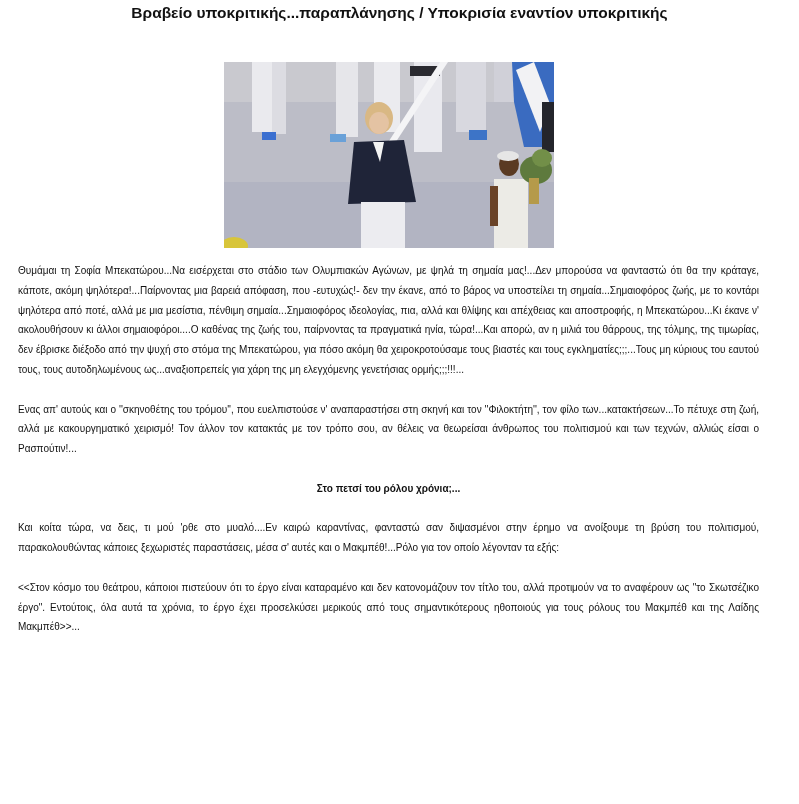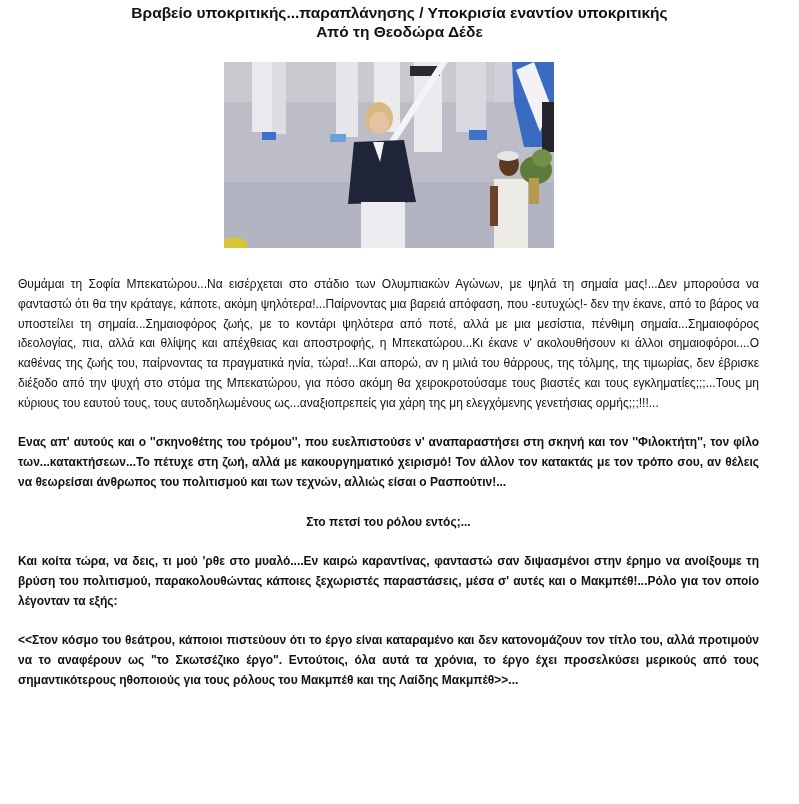--- a/index.html
+++ b/index.html
@@ -10,33 +10,32 @@
     }
     .title {
       position: absolute; left: 0; width: 799px; top: 3px;
       text-align: center; font-weight: bold; font-size: 15.5px; line-height: 19px;
     }
     .photo {
       position: absolute; left: 224px; top: 62px; width: 330px; height: 186px;
       overflow: hidden; background: #b8b8c0;
     }
     .content {
-      position: absolute; left: 18px; width: 741px; top: 275px;
-      font-size: 12px; line-height: 19.8px;
+      position: absolute; left: 18px; width: 741px; top: 261px;
+      font-size: 10px; line-height: 19.8px;
     }
     .content p { margin: 0; text-align: justify; }
-    .content p.gap { margin-top: 19.8px; font-weight: bold; }
+    .content p.gap { margin-top: 19.8px; }
     .subhead { text-align: center !important; font-weight: bold; margin-top: 19.8px !important; }
   </style>
 </head>
 <body>
 
 <div class="title">
   <div>Βραβείο υποκριτικής...παραπλάνησης / Υποκρισία εναντίον υποκριτικής</div>
-  <div>Από τη Θεοδώρα Δέδε</div>
 </div>
 
 <div class="photo">
   <svg width="330" height="186" viewBox="0 0 330 186" xmlns="http://www.w3.org/2000/svg">
     <rect x="0" y="0" width="330" height="186" fill="#bcbdc7"></rect>
     <rect x="0" y="0" width="330" height="40" fill="#c9c9cf"></rect>
     <rect x="0" y="120" width="330" height="66" fill="#b2b4c2"></rect>
 
     <rect x="28" y="0" width="22" height="70" fill="#eaeaee"></rect>
     <rect x="48" y="0" width="14" height="72" fill="#dcdce2"></rect>
@@ -70,16 +69,16 @@
     <ellipse cx="318" cy="96" rx="10" ry="9" fill="#728f48"></ellipse>
     <rect x="305" y="116" width="10" height="26" fill="#b59a4a"></rect>
 
     <ellipse cx="10" cy="184" rx="14" ry="9" fill="#d8c53a"></ellipse>
   </svg>
 </div>
 
 <div class="content">
   <p>Θυμάμαι τη Σοφία Μπεκατώρου...Να εισέρχεται στο στάδιο των Ολυμπιακών Αγώνων, με ψηλά τη σημαία μας!...Δεν μπορούσα να φανταστώ ότι θα την κράταγε, κάποτε, ακόμη ψηλότερα!...Παίρνοντας μια βαρειά απόφαση, που -ευτυχώς!- δεν την έκανε, από το βάρος να υποστείλει τη σημαία...Σημαιοφόρος ζωής, με το κοντάρι ψηλότερα από ποτέ, αλλά με μια μεσίστια, πένθιμη σημαία...Σημαιοφόρος ιδεολογίας, πια, αλλά και θλίψης και απέχθειας και αποστροφής, η Μπεκατώρου...Κι έκανε ν' ακολουθήσουν κι άλλοι σημαιοφόροι....Ο καθένας της ζωής του, παίρνοντας τα πραγματικά ηνία, τώρα!...Και απορώ, αν η μιλιά του θάρρους, της τόλμης, της τιμωρίας, δεν έβρισκε διέξοδο από την ψυχή στο στόμα της Μπεκατώρου, για πόσο ακόμη θα χειροκροτούσαμε τους βιαστές και τους εγκληματίες;;;...Τους μη κύριους του εαυτού τους, τους αυτοδηλωμένους ως...αναξιοπρεπείς για χάρη της μη ελεγχόμενης γενετήσιας ορμής;;;!!!...</p>
   <p class="gap">Ενας απ' αυτούς και ο ''σκηνοθέτης του τρόμου'', που ευελπιστούσε ν' αναπαραστήσει στη σκηνή και τον ''Φιλοκτήτη'', τον φίλο των...κατακτήσεων...Το πέτυχε στη ζωή, αλλά με κακουργηματικό χειρισμό! Τον άλλον τον κατακτάς με τον τρόπο σου, αν θέλεις να θεωρείσαι άνθρωπος του πολιτισμού και των τεχνών, αλλιώς είσαι ο Ρασπούτιν!...</p>
-  <p class="subhead">Στο πετσί του ρόλου εντός;...</p>
+  <p class="subhead">Στο πετσί του ρόλου χρόνια;...</p>
   <p class="gap">Και κοίτα τώρα, να δεις, τι μού 'ρθε στο μυαλό....Εν καιρώ καραντίνας, φανταστώ σαν διψασμένοι στην έρημο να ανοίξουμε τη βρύση του πολιτισμού, παρακολουθώντας κάποιες ξεχωριστές παραστάσεις, μέσα σ' αυτές και ο Μακμπέθ!...Ρόλο για τον οποίο λέγονταν τα εξής:</p>
   <p class="gap">&lt;&lt;Στον κόσμο του θεάτρου, κάποιοι πιστεύουν ότι το έργο είναι καταραμένο και δεν κατονομάζουν τον τίτλο του, αλλά προτιμούν να το αναφέρουν ως "το Σκωτσέζικο έργο". Εντούτοις, όλα αυτά τα χρόνια, το έργο έχει προσελκύσει μερικούς από τους σημαντικότερους ηθοποιούς για τους ρόλους του Μακμπέθ και της Λαίδης Μακμπέθ&gt;&gt;...</p>
 </div>
 
 </body></html>

